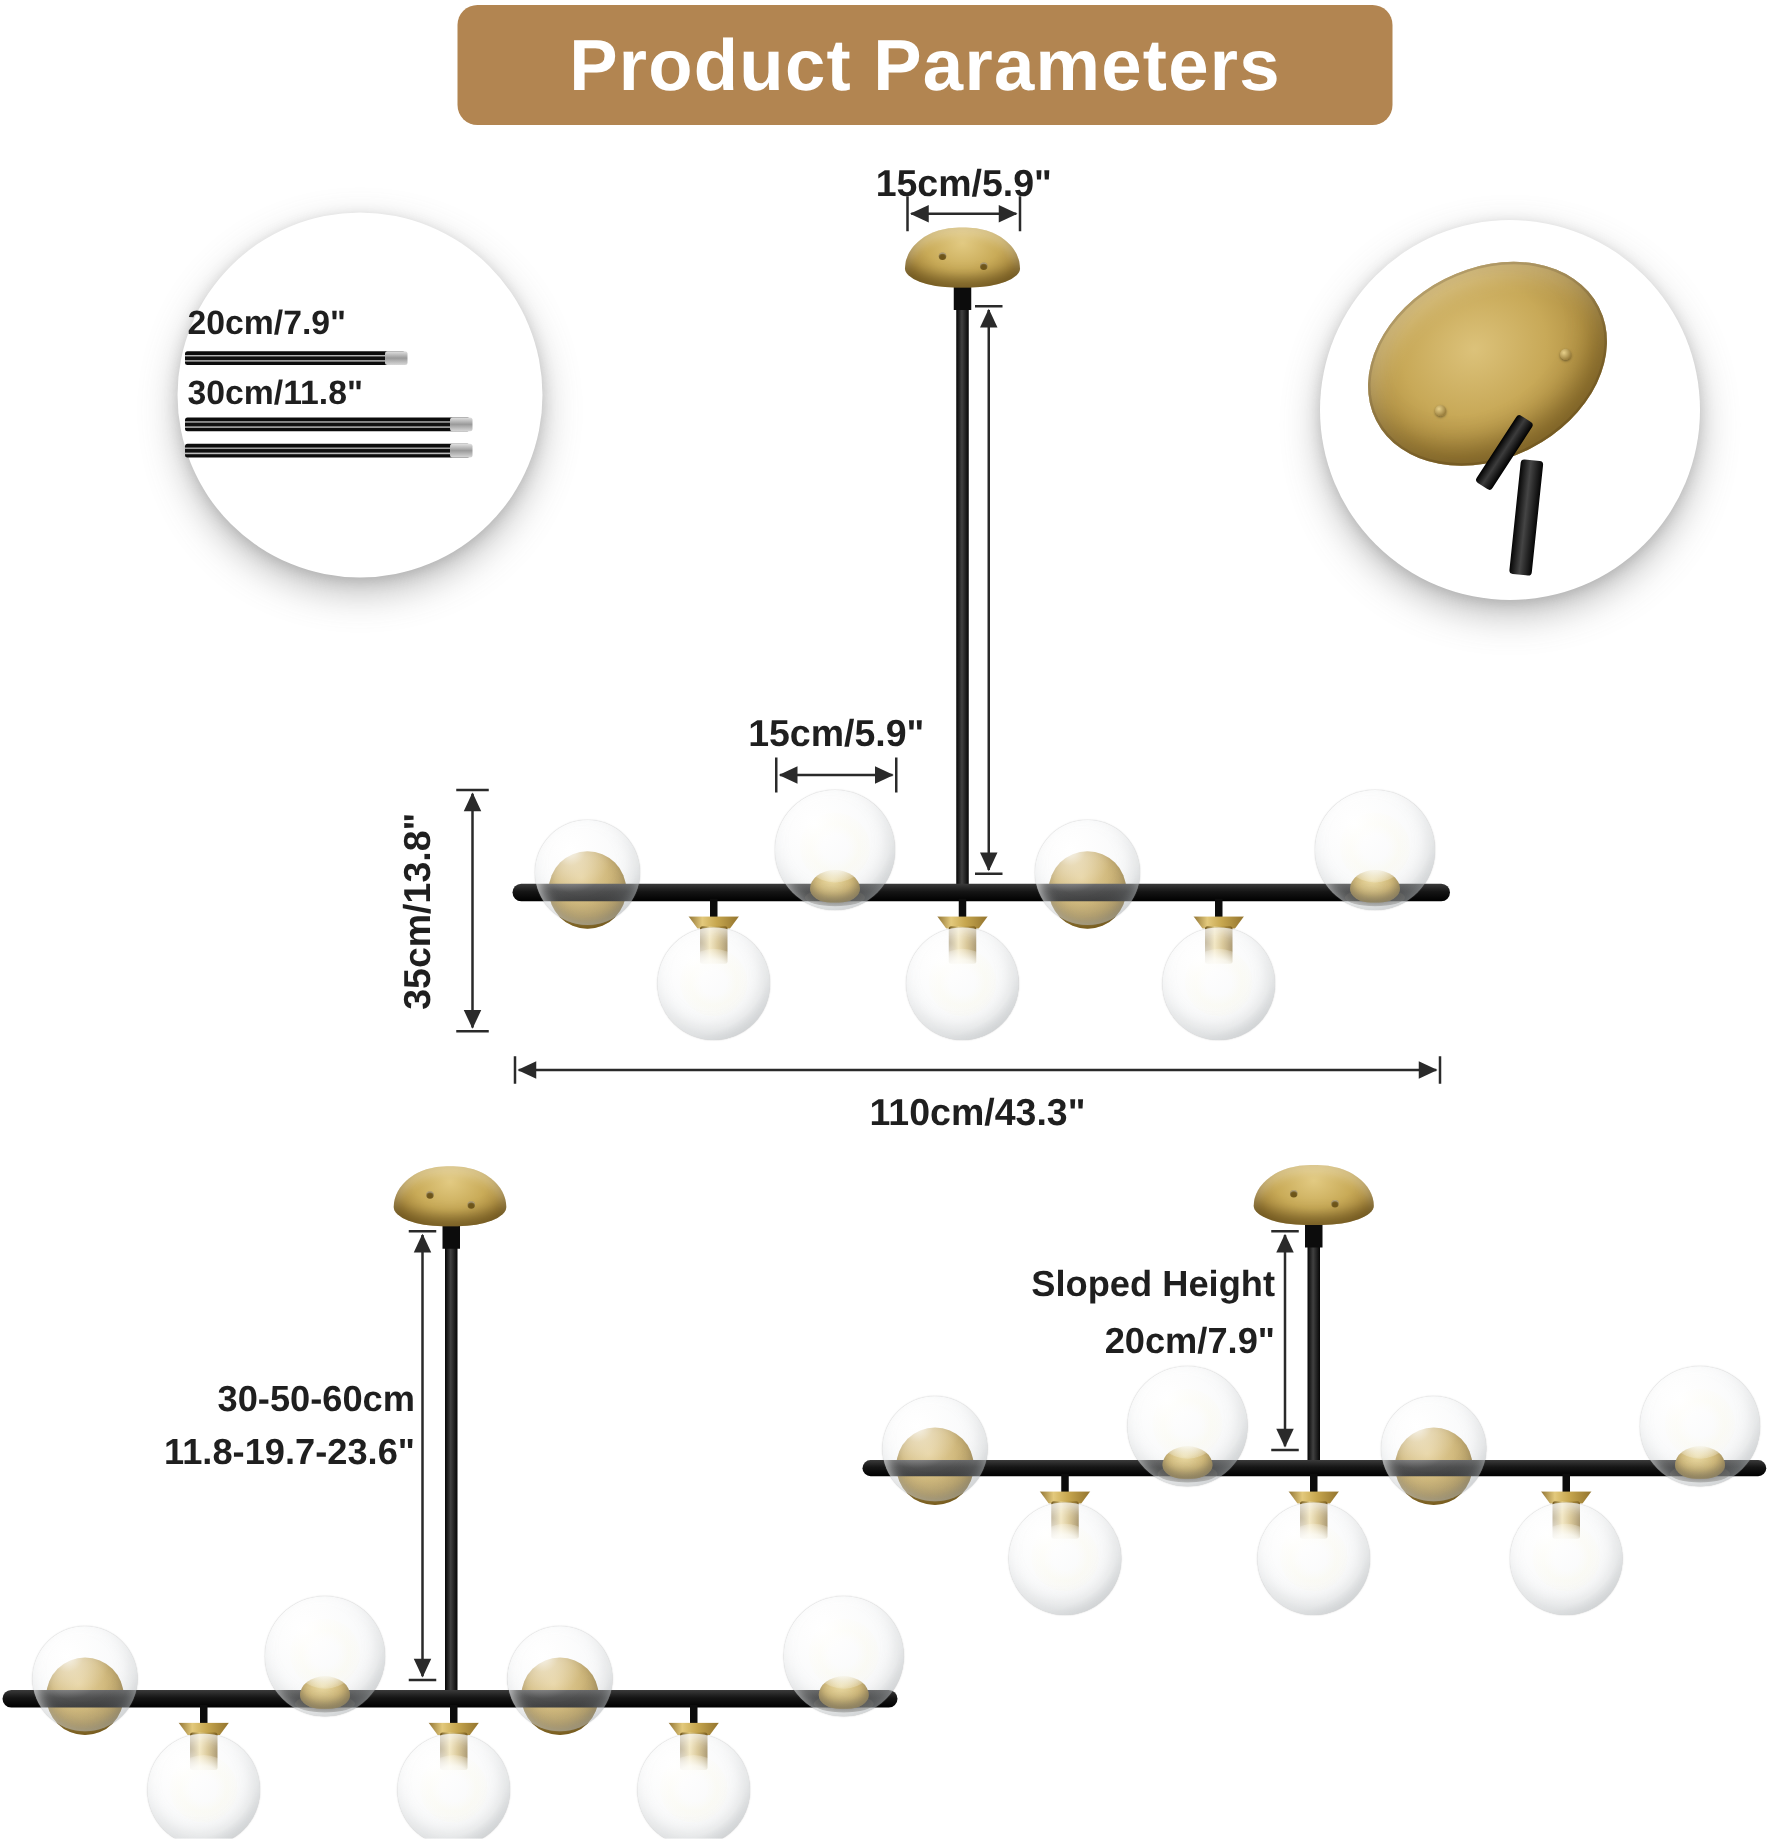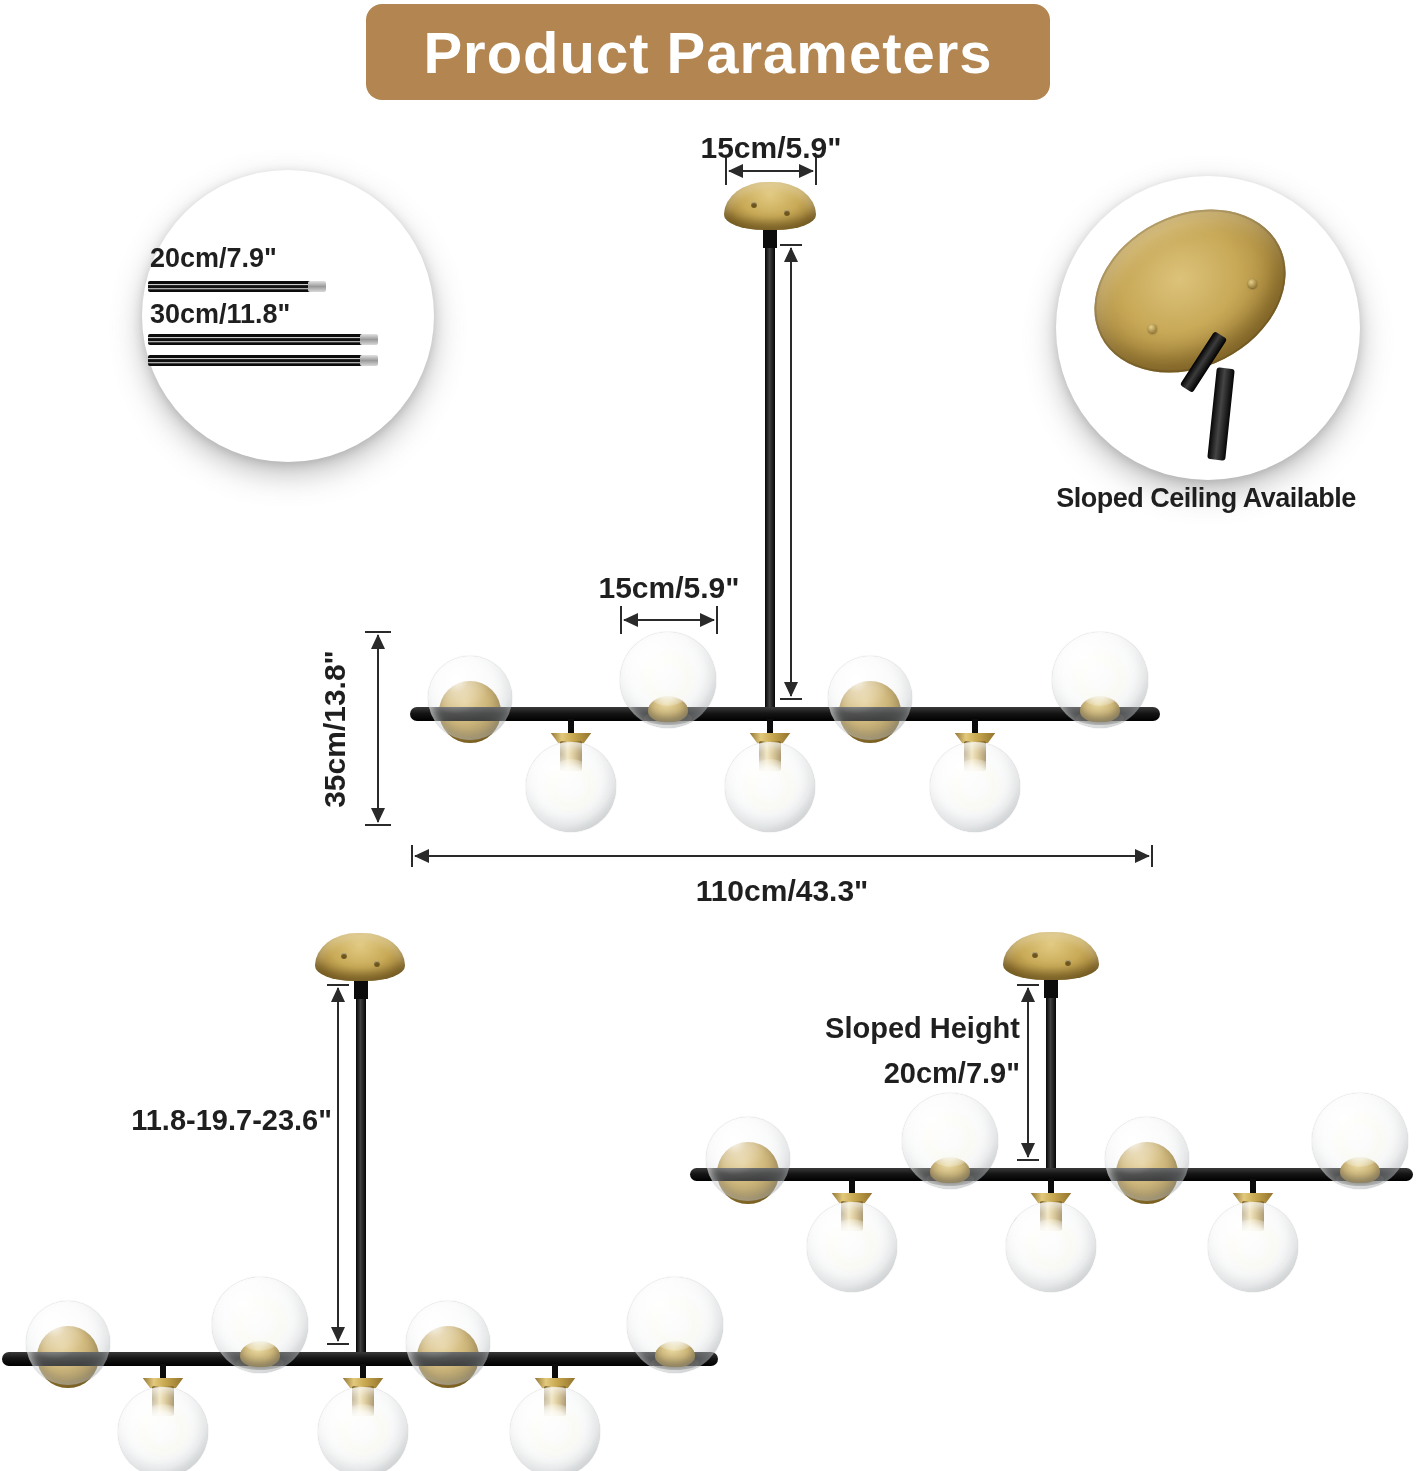--- a/index.html
+++ b/index.html
@@ -2,21 +2,21 @@
 <html style="--banner: #b28551; --text: #1f1f1f; --line: #2a2a2a;"><head>
 <meta charset="utf-8">
 <style>
   html,body{margin:0;padding:0;background:#fff;}
   #canvas{position:relative;width:1417px;height:1471px;background:#fff;overflow:hidden;
           font-family:"Liberation Sans",sans-serif;color:var(--text);}
   .abs{position:absolute;}
   .layer{position:absolute;left:0;top:0;width:100%;height:100%;}
 
   
-  .banner{left:366px;top:4px;width:684px;height:96px;border-radius:16px;background:var(--banner);
+  .banner{left:366px;top:4px;width:748px;height:96px;border-radius:16px;background:var(--banner);
           display:flex;align-items:center;justify-content:center;z-index:5;}
   .banner span{color:#ffffff;font-size:58px;font-weight:700;letter-spacing:1px;}
 
   
   .info-circle{border-radius:50%;background:#fff;
      box-shadow:0 12px 30px rgba(110,110,110,.45),0 3px 10px rgba(130,130,130,.30);}
   #rod-circle{left:142px;top:170px;width:292px;height:292px;z-index:4;}
   #sloped-circle{left:1056px;top:176px;width:304px;height:304px;overflow:hidden;z-index:4;}
 
   .lbl{position:absolute;font-weight:700;color:var(--text);z-index:41;}
@@ -99,21 +99,20 @@
   <div class="lbl" id="rod-label-2">30cm/11.8"</div>
   <div class="kit-rod" id="kit-rod-2"></div>
   <div class="kit-rod" id="kit-rod-3"></div>
 
   <div class="abs info-circle" id="sloped-circle"></div>
   <div class="abs" id="tilt-canopy"></div>
   <div class="screw" id="screw-1"></div>
   <div class="screw" id="screw-2"></div>
   <div class="abs" id="tilt-stub"></div>
   <div class="abs" id="tilt-rod"></div>
-  <div class="lbl" id="sloped-caption">Sloped Ceiling Available</div>
 
   <div class="layer" id="chandelier-main">
       <div class="abs rod-v" style="left: 765px; top: 226px; width: 10px; height: 488px; z-index: 18;"></div>
       <div class="abs black-stem" style="left: 763px; top: 224px; width: 14px; height: 24px; z-index: 19;"></div>
       <div class="abs canopy" style="left: 724px; top: 182px; width: 92px; height: 48px; z-index: 21;"></div>
       <div class="abs screw-s" style="left: 751px; top: 202px; width: 6px; height: 6px; z-index: 22;"></div>
       <div class="abs screw-s" style="left: 784px; top: 210px; width: 6px; height: 6px; z-index: 22;"></div>
       <div class="abs bar" style="left: 410px; top: 707px; width: 750px; height: 14px; z-index: 20;"></div>
       <div class="abs brass-disc" style="left: 439px; top: 681px; width: 62px; height: 62px; z-index: 12;"></div>
       <div class="abs glass" style="left: 428px; top: 656px; width: 84px; height: 84px; z-index: 30;"></div>
@@ -249,19 +248,20 @@
       <div class="abs dim-line" style="left: 1027px; top: 988px; width: 2px; height: 169px; z-index: 40;"></div>
       <div class="abs tri tri-up" style="left: 1021px; top: 987px; width: 0px; height: 0px; z-index: 41;"></div>
       <div class="abs tri tri-down" style="left: 1021px; top: 1143px; width: 0px; height: 0px; z-index: 41;"></div>
     </div>
 
   <div class="lbl" id="lbl-canopy-width">15cm/5.9"</div>
   <div class="lbl" id="lbl-globe-spacing">15cm/5.9"</div>
   <div class="lbl" id="lbl-fixture-height">35cm/13.8"</div>
   <div class="lbl" id="lbl-fixture-width">110cm/43.3"</div>
   <div class="lbl" id="lbl-medium-height">
+    <div>30-50-60cm</div>
     <div>11.8-19.7-23.6"</div>
   </div>
   <div class="lbl" id="lbl-min-height">
     <div>Sloped Height</div>
     <div>20cm/7.9"</div>
   </div>
 </div>
 
 </body></html>

